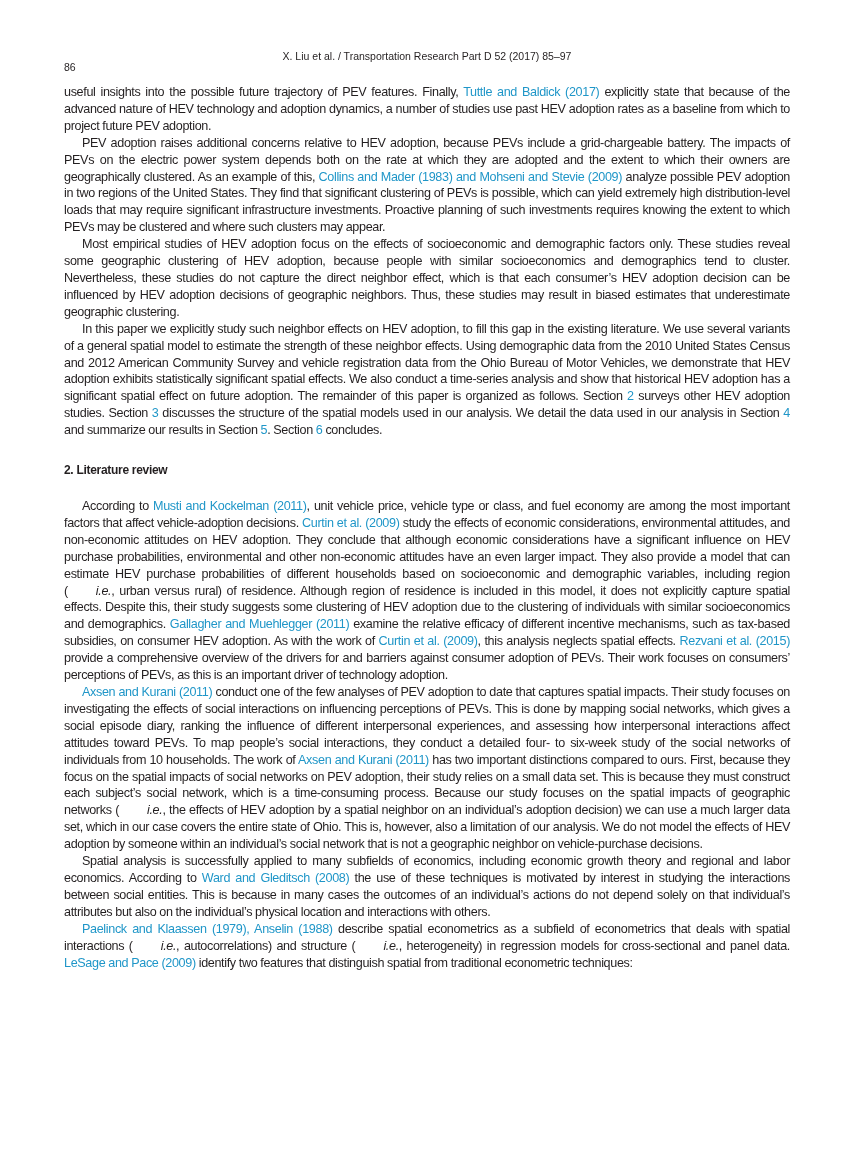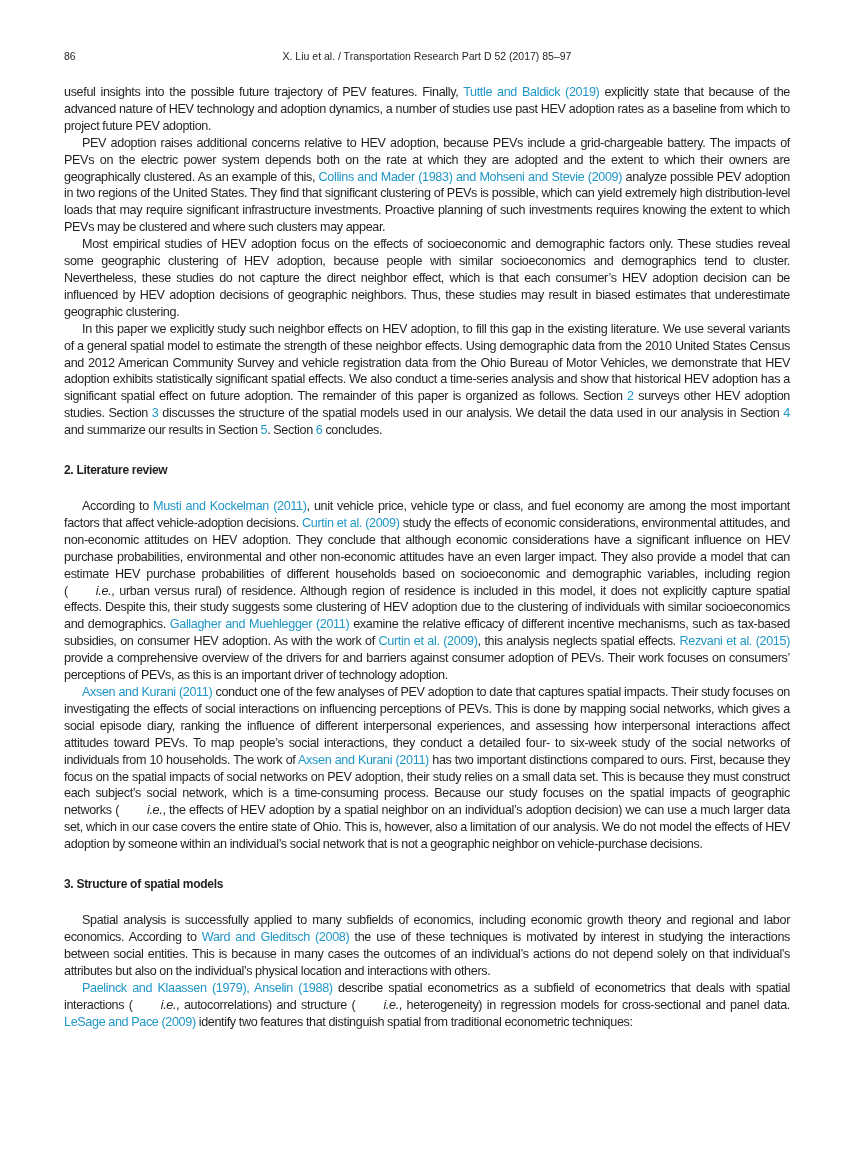--- a/index.html
+++ b/index.html
@@ -17,21 +17,21 @@
       top: 50px;
       width: 726px;
     }
     .running-head {
       position: relative;
       height: 18px;
       font-size: 10.5px;
       color: #231f20;
       margin-bottom: 16px;
     }
-    .running-head .page-num { position: absolute; left: 0; top: 0; }
+    .running-head .page-num { position: absolute; left: 0; top: 11px; }
     .running-head .journal {
       position: absolute; left: 0; right: 0; top: 0;
       text-align: center; 
     }
     p.para {
       margin: 0;
       font-size: 12.6px;
       line-height: 16.9px;
       text-align: justify;
       text-indent: 18px;
@@ -52,33 +52,32 @@
 </head>
 <body>
 
 <div class="page">
 
   <div class="running-head">
     <span class="page-num">86</span>
     <span class="journal">X. Liu et al. / Transportation Research Part D 52 (2017) 85–97</span>
   </div>
 
-  <p class="para noindent"><span>useful insights into the possible future trajectory of PEV features. Finally, </span><a class="cite">Tuttle and Baldick (2019)</a><span> explicitly state that because of the advanced nature of HEV technology and adoption dynamics, a number of studies use past HEV adoption rates as a baseline from which to project future PEV adoption.</span></p>
+  <p class="para noindent"><span>useful insights into the possible future trajectory of PEV features. Finally, </span><a class="cite">Tuttle and Baldick (2017)</a><span> explicitly state that because of the advanced nature of HEV technology and adoption dynamics, a number of studies use past HEV adoption rates as a baseline from which to project future PEV adoption.</span></p>
 
   <p class="para"><span>PEV adoption raises additional concerns relative to HEV adoption, because PEVs include a grid-chargeable battery. The impacts of PEVs on the electric power system depends both on the rate at which they are adopted and the extent to which their owners are geographically clustered. As an example of this, </span><a class="cite">Collins and Mader (1983) and Mohseni and Stevie (2009)</a><span> analyze possible PEV adoption in two regions of the United States. They find that significant clustering of PEVs is possible, which can yield extremely high distribution-level loads that may require significant infrastructure investments. Proactive planning of such investments requires knowing the extent to which PEVs may be clustered and where such clusters may appear.</span></p>
 
   <p class="para"><span>Most empirical studies of HEV adoption focus on the effects of socioeconomic and demographic factors only. These stud­ies reveal some geographic clustering of HEV adoption, because people with similar socioeconomics and demographics tend to cluster. Nevertheless, these studies do not capture the direct neighbor effect, which is that each consumer’s HEV adoption decision can be influenced by HEV adoption decisions of geographic neighbors. Thus, these studies may result in biased esti­mates that underestimate geographic clustering.</span></p>
 
   <p class="para"><span>In this paper we explicitly study such neighbor effects on HEV adoption, to fill this gap in the existing literature. We use several variants of a general spatial model to estimate the strength of these neighbor effects. Using demographic data from the 2010 United States Census and 2012 American Community Survey and vehicle registration data from the Ohio Bureau of Motor Vehicles, we demonstrate that HEV adoption exhibits statistically significant spatial effects. We also conduct a time-series analysis and show that historical HEV adoption has a significant spatial effect on future adoption. The remainder of this paper is organized as follows. Section </span><a class="cite">2</a><span> surveys other HEV adoption studies. Section </span><a class="cite">3</a><span> discusses the structure of the spa­tial models used in our analysis. We detail the data used in our analysis in Section </span><a class="cite">4</a><span> and summarize our results in Section </span><a class="cite">5</a><span>. Section </span><a class="cite">6</a><span> concludes.</span></p>
 
   <h2 class="section">2. Literature review</h2>
 
   <p class="para"><span>According to </span><a class="cite">Musti and Kockelman (2011)</a><span>, unit vehicle price, vehicle type or class, and fuel economy are among the most important factors that affect vehicle-adoption decisions. </span><a class="cite">Curtin et al. (2009)</a><span> study the effects of economic considerations, environmental attitudes, and non-economic attitudes on HEV adoption. They conclude that although economic considera­tions have a significant influence on HEV purchase probabilities, environmental and other non-economic attitudes have an even larger impact. They also provide a model that can estimate HEV purchase probabilities of different households based on socioeconomic and demographic variables, including region (</span><i>i.e.</i><span>, urban versus rural) of residence. Although region of res­idence is included in this model, it does not explicitly capture spatial effects. Despite this, their study suggests some clus­tering of HEV adoption due to the clustering of individuals with similar socioeconomics and demographics. </span><a class="cite">Gallagher and Muehlegger (2011)</a><span> examine the relative efficacy of different incentive mechanisms, such as tax-based subsidies, on con­sumer HEV adoption. As with the work of </span><a class="cite">Curtin et al. (2009)</a><span>, this analysis neglects spatial effects. </span><a class="cite">Rezvani et al. (2015)</a><span> pro­vide a comprehensive overview of the drivers for and barriers against consumer adoption of PEVs. Their work focuses on consumers’ perceptions of PEVs, as this is an important driver of technology adoption.</span></p>
 
   <p class="para"><a class="cite">Axsen and Kurani (2011)</a><span> conduct one of the few analyses of PEV adoption to date that captures spatial impacts. Their study focuses on investigating the effects of social interactions on influencing perceptions of PEVs. This is done by mapping social networks, which gives a social episode diary, ranking the influence of different interpersonal experiences, and assess­ing how interpersonal interactions affect attitudes toward PEVs. To map people’s social interactions, they conduct a detailed four- to six-week study of the social networks of individuals from 10 households. The work of </span><a class="cite">Axsen and Kurani (2011)</a><span> has two important distinctions compared to ours. First, because they focus on the spatial impacts of social networks on PEV adoption, their study relies on a small data set. This is because they must construct each subject’s social network, which is a time-consuming process. Because our study focuses on the spatial impacts of geographic networks (</span><i>i.e.</i><span>, the effects of HEV adoption by a spatial neighbor on an individual’s adoption decision) we can use a much larger data set, which in our case covers the entire state of Ohio. This is, however, also a limitation of our analysis. We do not model the effects of HEV adoption by someone within an individual’s social network that is not a geographic neighbor on vehicle-purchase decisions.</span></p>
 
-  <h2 class="section">3. Structure of spatial models</h2>
 
   <p class="para"><span>Spatial analysis is successfully applied to many subfields of economics, including economic growth theory and regional and labor economics. According to </span><a class="cite">Ward and Gleditsch (2008)</a><span> the use of these techniques is motivated by interest in study­ing the interactions between social entities. This is because in many cases the outcomes of an individual’s actions do not depend solely on that individual’s attributes but also on the individual’s physical location and interactions with others.</span></p>
 
   <p class="para"><a class="cite">Paelinck and Klaassen (1979), Anselin (1988)</a><span> describe spatial econometrics as a subfield of econometrics that deals with spatial interactions (</span><i>i.e.</i><span>, autocorrelations) and structure (</span><i>i.e.</i><span>, heterogeneity) in regression models for cross-sectional and panel data. </span><a class="cite">LeSage and Pace (2009)</a><span> identify two features that distinguish spatial from traditional econometric techniques:</span></p>
 
 </div>
 
 </body></html>

